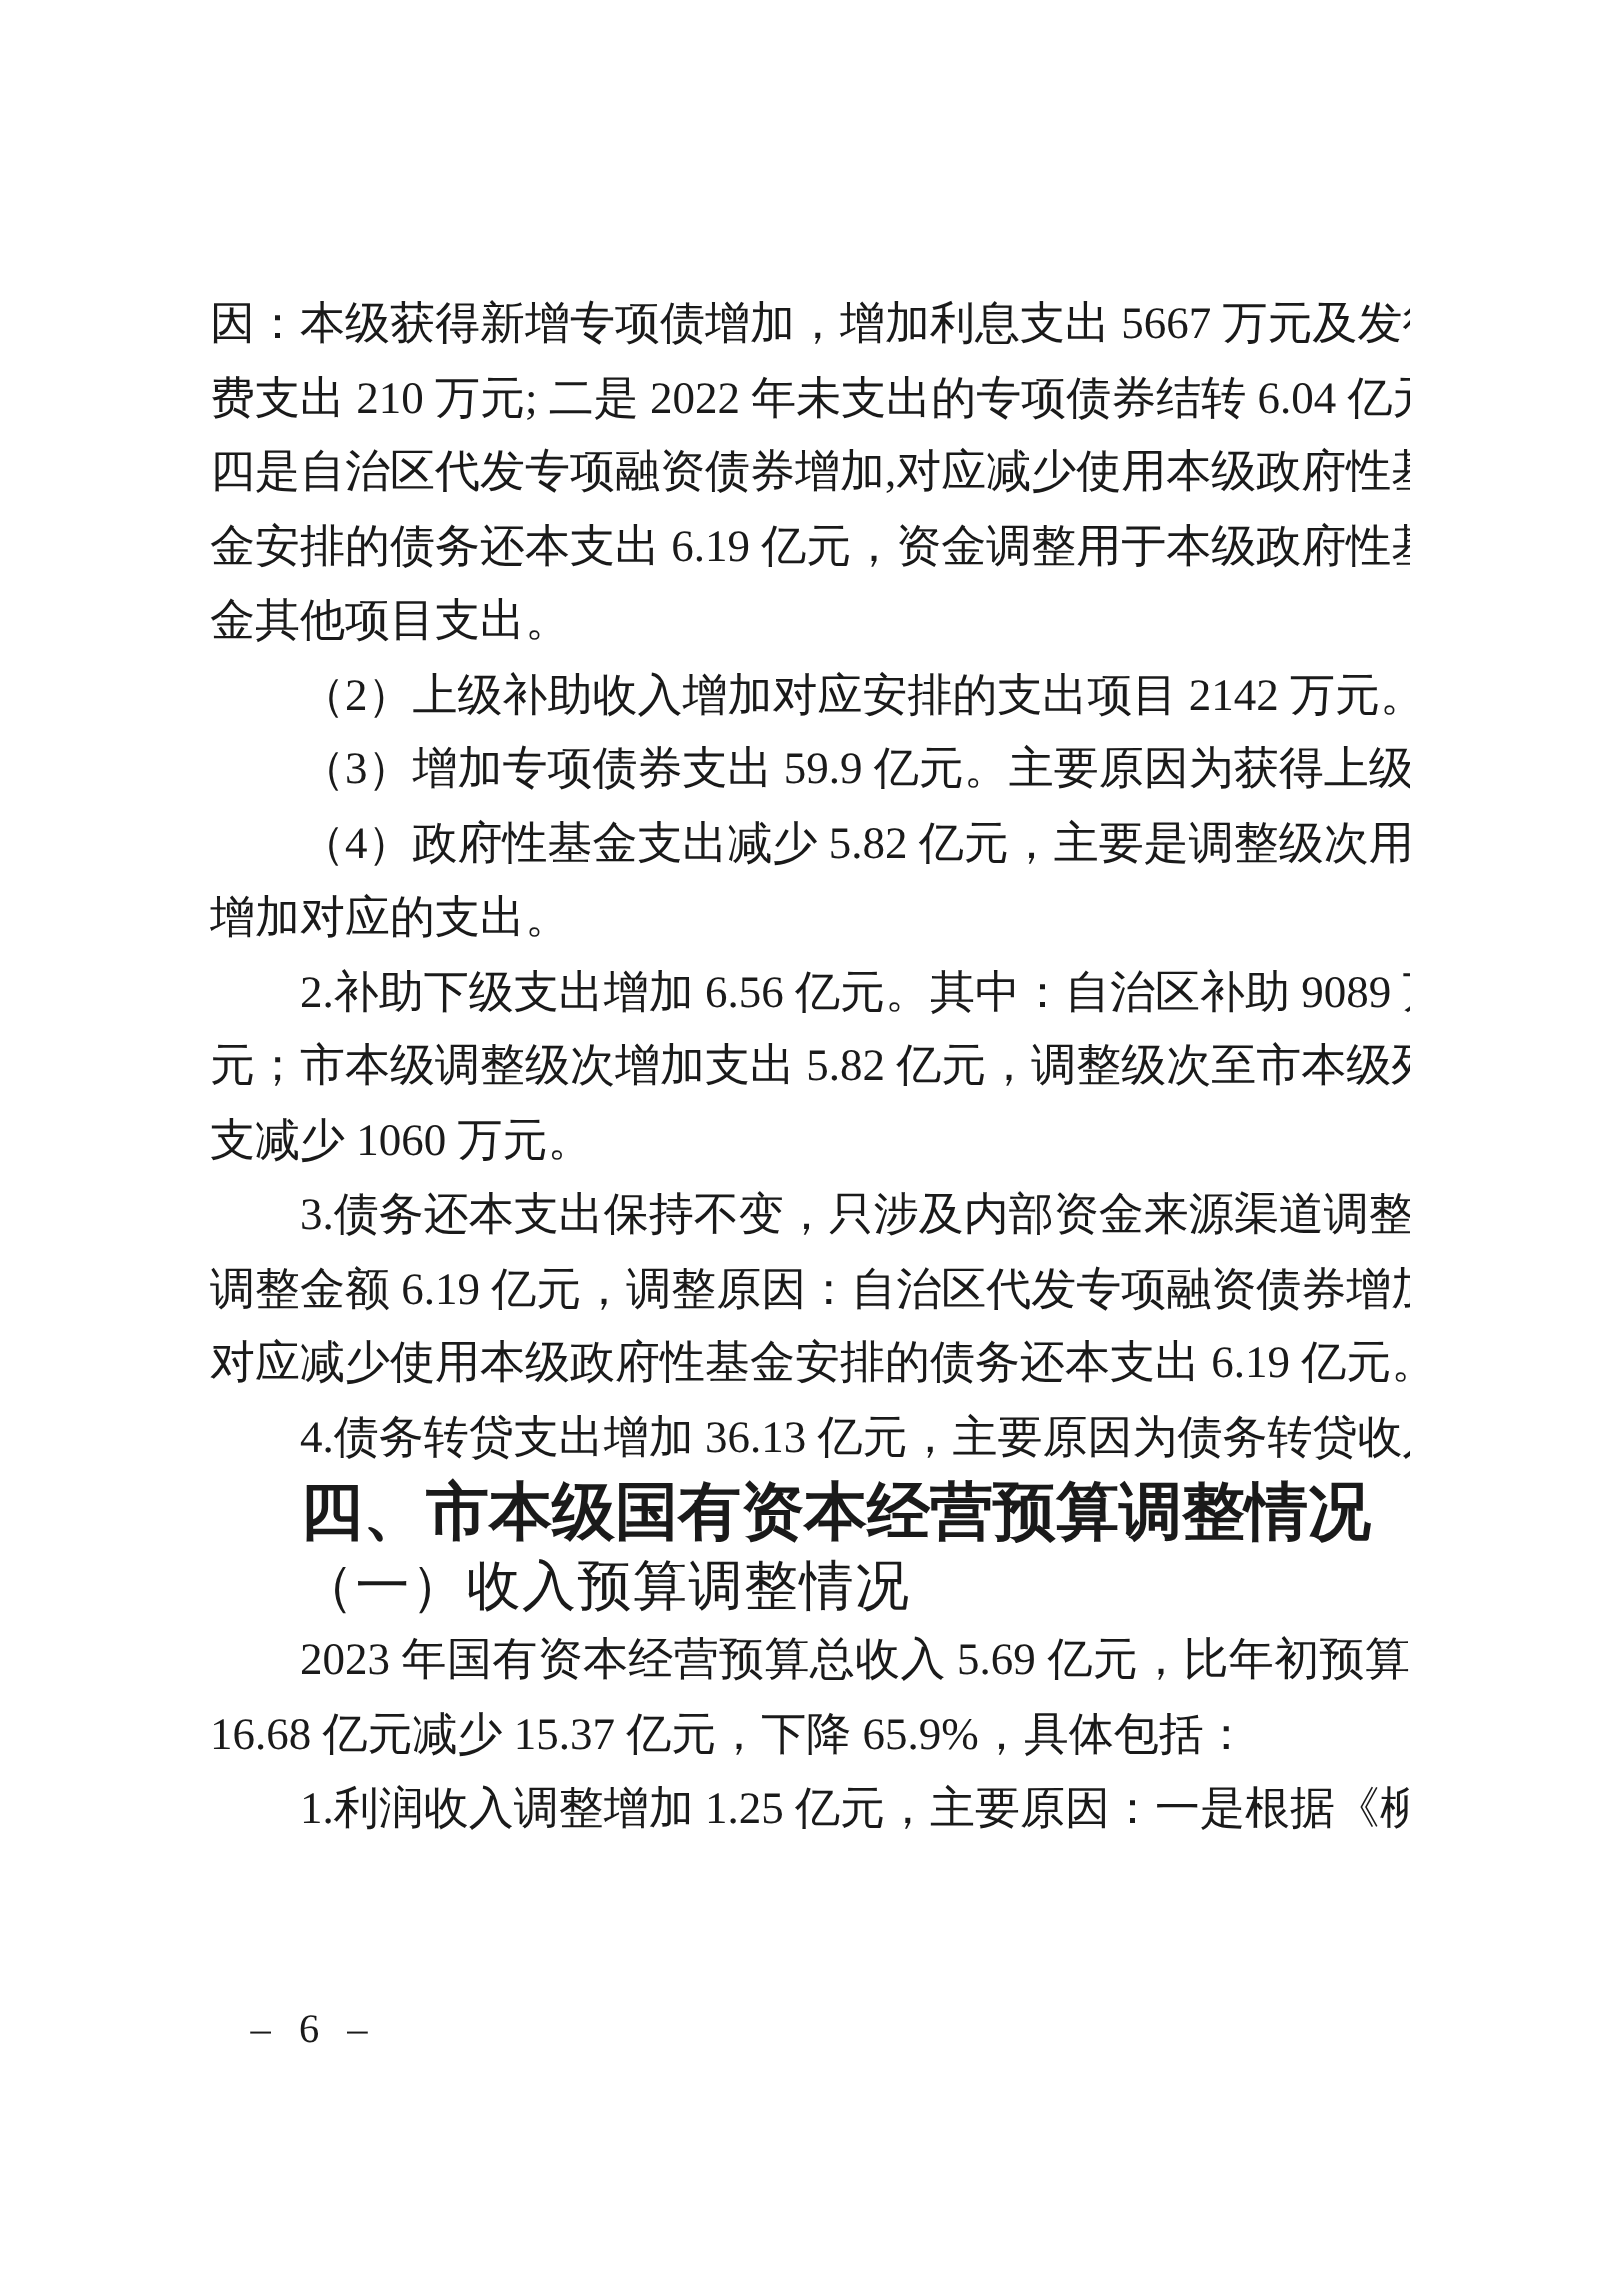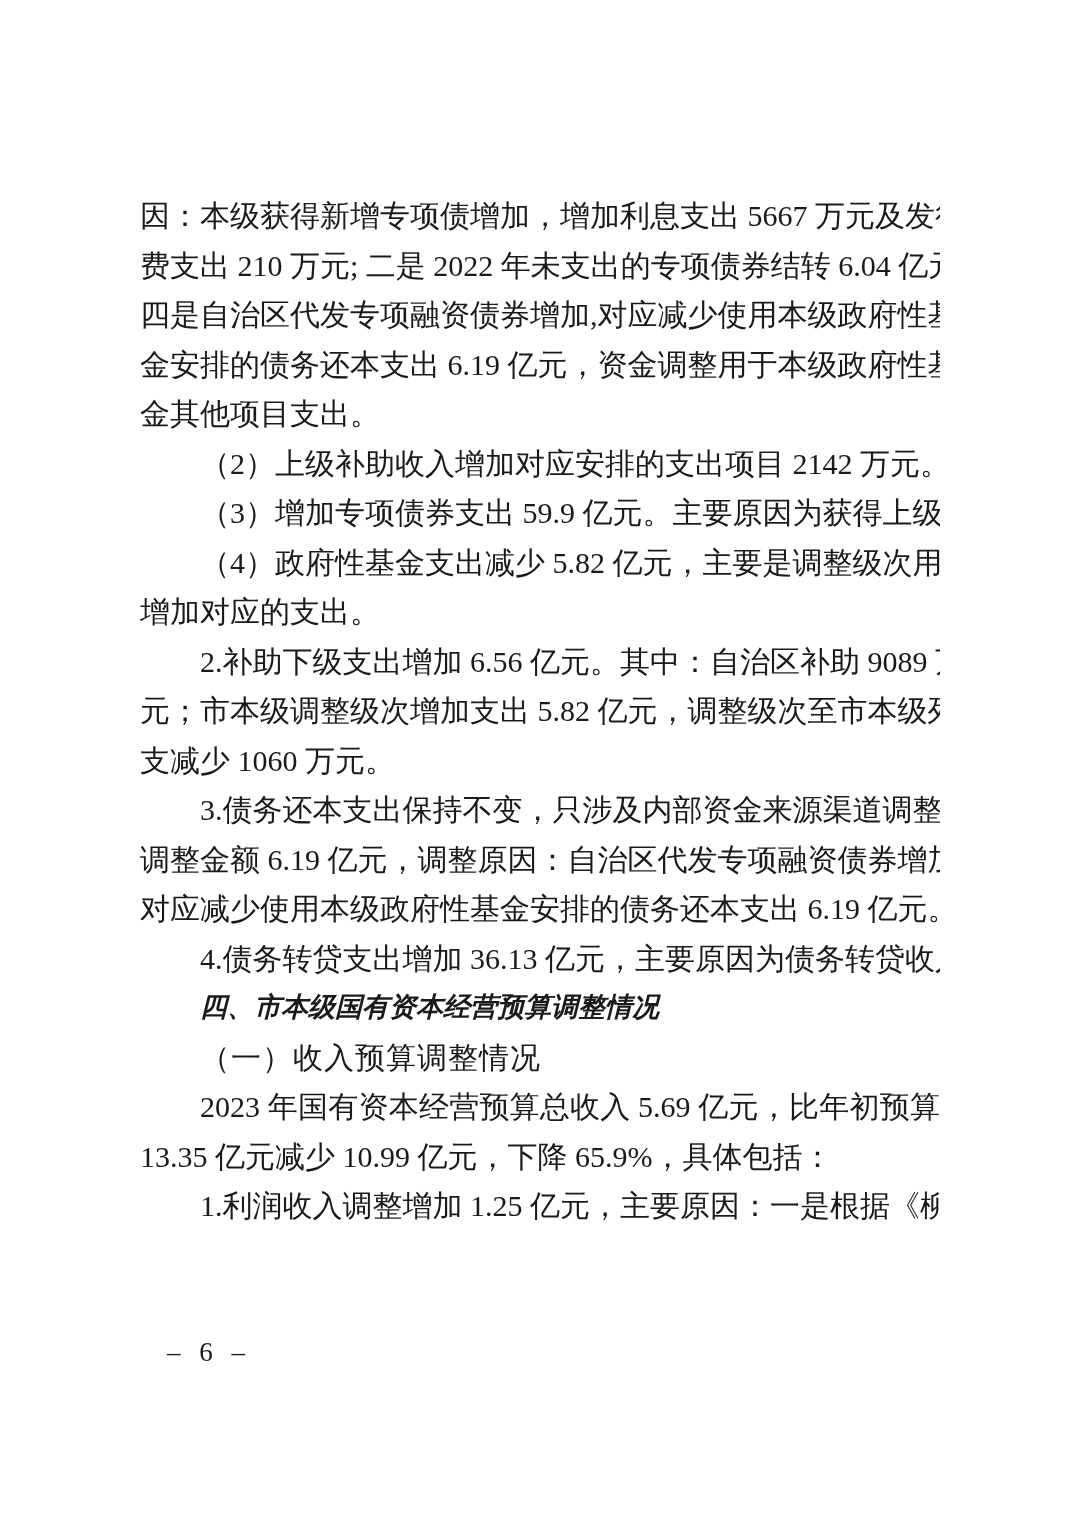--- a/index.html
+++ b/index.html
@@ -31,25 +31,24 @@
     display: flex;
     justify-content: space-between;
     align-items: baseline;
     white-space: normal;
   }
   .line.just span { white-space: pre; }
   .line.ind { padding-left: 60px; }
   .heading-bold {
     font-family: "Liberation Sans", "DejaVu Sans", sans-serif;
     font-weight: 700;
-    font-size: 27px;
-    font-style: italic;
+    font-size: 42px;
   }
   .heading-kai {
-    font-size: 30px;
+    font-size: 36px;
     letter-spacing: 1px;
   }
   .footer {
     position: absolute;
     left: 167px;
     top: 1330px;
     font-size: 27px;
     line-height: 44px;
     word-spacing: 12px;
     color: #1a1a1a;
@@ -409,21 +408,21 @@
         <span> 5.69 </span>
         <span>亿</span>
         <span>元</span>
         <span>，</span>
         <span>比</span>
         <span>年</span>
         <span>初</span>
         <span>预</span>
         <span>算</span>
       </div>
-      <div class="line body">13.35 亿元减少 10.99 亿元，下降 65.9%，具体包括：</div>
+      <div class="line body">16.68 亿元减少 15.37 亿元，下降 65.9%，具体包括：</div>
       <div class="line body ind just">
         <span>1.</span>
         <span>利</span>
         <span>润</span>
         <span>收</span>
         <span>入</span>
         <span>调</span>
         <span>整</span>
         <span>增</span>
         <span>加</span>

